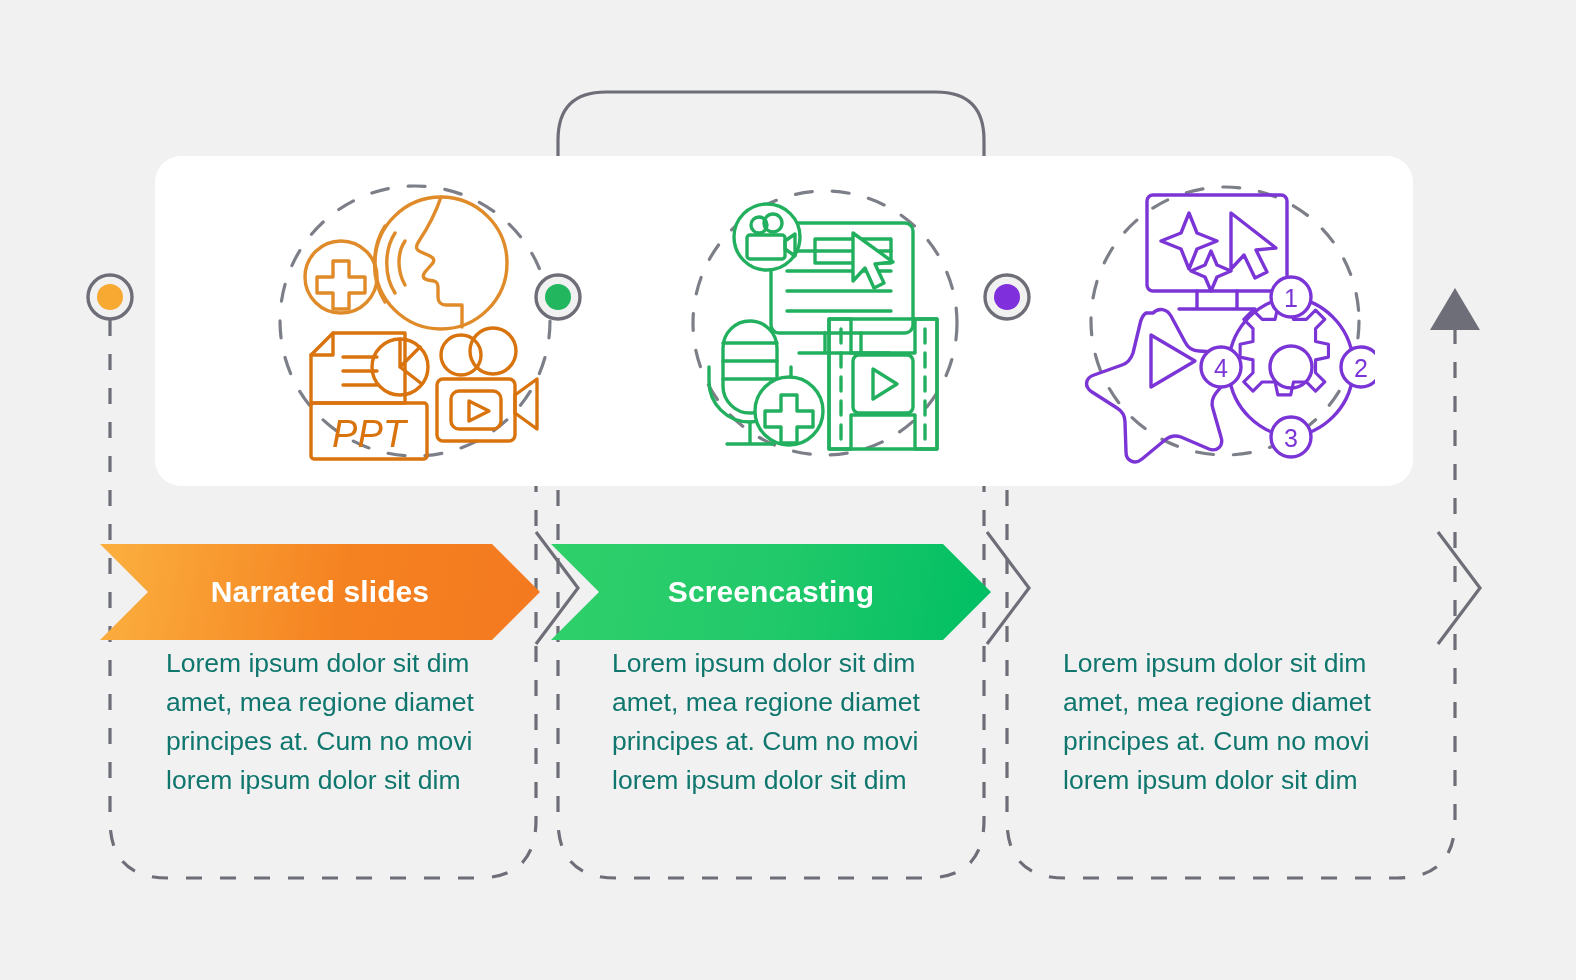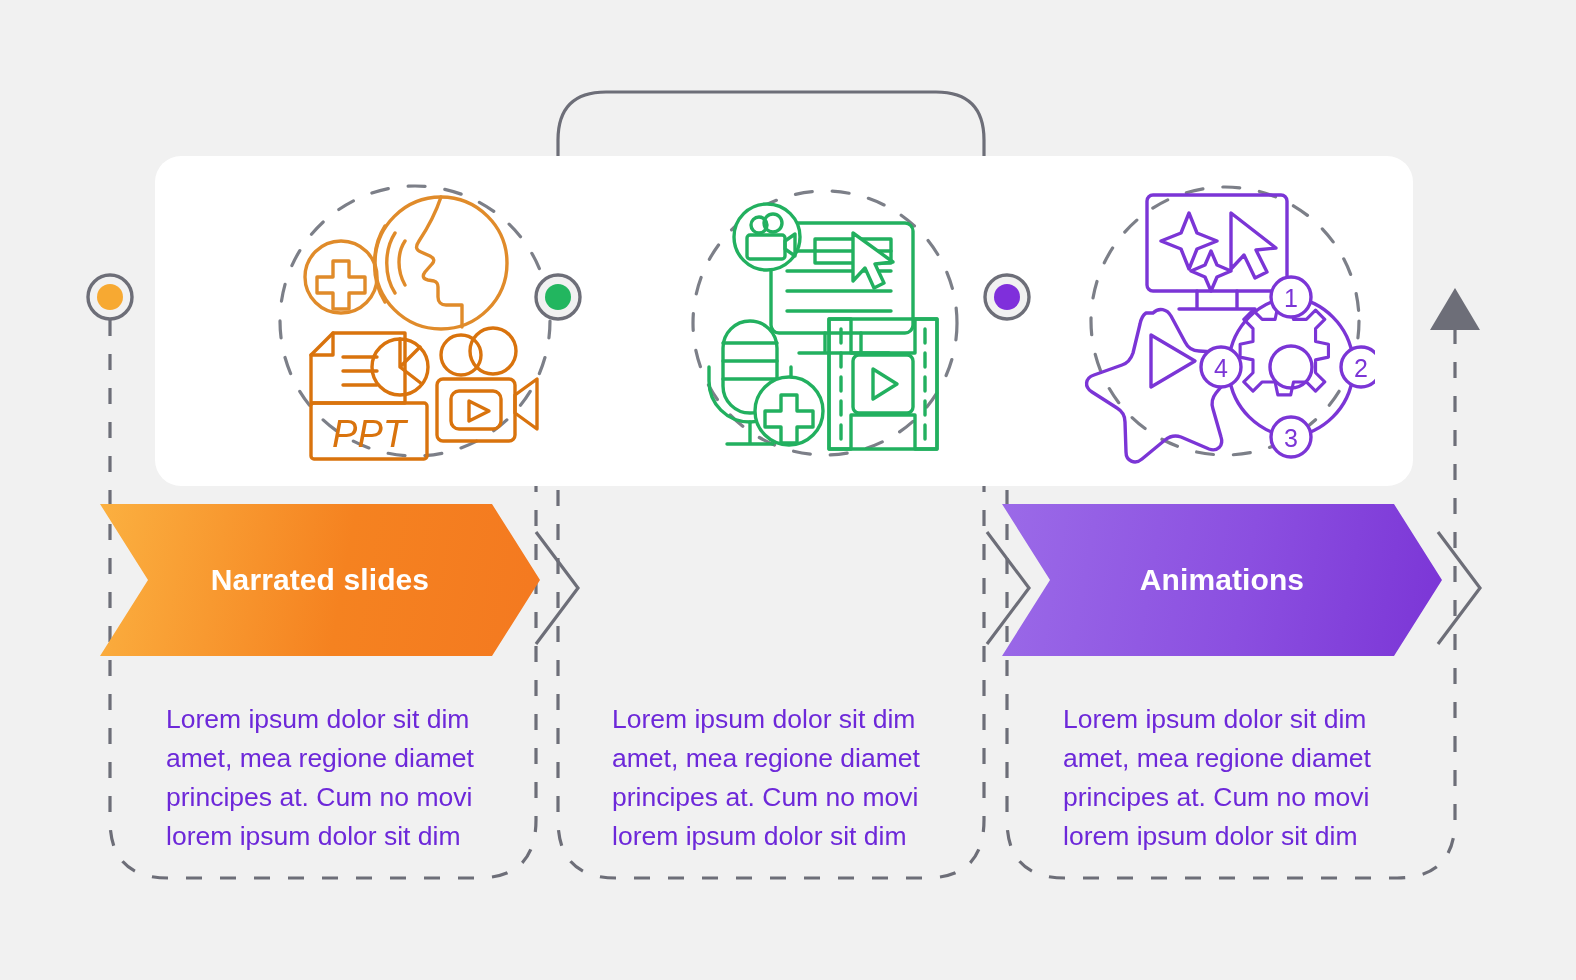--- a/index.html
+++ b/index.html
@@ -29,21 +29,21 @@
     top: 0; height: 330px;
     display: flex; align-items: center; justify-content: center;
   }
   .icon-cell.c1 { left: 60px;  width: 400px; font-style: italic; }
   .icon-cell.c2 { left: 470px; width: 400px; }
   .icon-cell.c3 { left: 900px; width: 340px; }
 
   
   .banner {
     position: absolute;
-    top: 504px; height: 152px;
+    top: 544px; height: 96px;
     display: flex; align-items: center; justify-content: center;
     clip-path: polygon(0 0, calc(100% - 48px) 0, 100% 50%, calc(100% - 48px) 100%, 0 100%, 48px 50%);
   }
   .banner .label {
     color: #ffffff;
     font-size: 30px;
     font-weight: bold;
     letter-spacing: .1px;
     white-space: nowrap;
   }
@@ -53,22 +53,22 @@
 
   
   .chev-sep {
     position: absolute; top: 528px;
     width: 52px; height: 120px;
   }
 
   
   .desc {
     position: absolute;
-    top: 700px; width: 360px;
-    color: #6d28d9;
+    top: 644px; width: 360px;
+    color: #0f766e;
     font-size: 26.5px;
     line-height: 39px;
     text-align: left;
   }
   .d1 { left: 166px; }
   .d2 { left: 612px; }
   .d3 { left: 1063px; }
 </style>
 </head>
 <body>
@@ -214,22 +214,22 @@
     </g>
     <g>
       <circle cx="1007" cy="297" r="22" fill="#f1f1f1" stroke="#6d6e78" stroke-width="3.4"></circle>
       <circle cx="1007" cy="297" r="13" fill="#7f2fdb"></circle>
     </g>
   </svg>
 
   <div class="banner b1">
     <span class="label">Narrated slides</span>
   </div>
-  <div class="banner b3">
-    <span class="label">Animations</span>
+  <div class="banner b2">
+    <span class="label">Screencasting</span>
   </div>
 
   <svg class="chev-sep" style="left:532px" viewBox="0 0 52 120">
     <path d="M4 4 L46 60 L4 116" fill="none" stroke="#6d6e78" stroke-width="3.2"></path>
   </svg>
   <svg class="chev-sep" style="left:983px" viewBox="0 0 52 120">
     <path d="M4 4 L46 60 L4 116" fill="none" stroke="#6d6e78" stroke-width="3.2"></path>
   </svg>
   <svg class="chev-sep" style="left:1434px" viewBox="0 0 52 120">
     <path d="M4 4 L46 60 L4 116" fill="none" stroke="#6d6e78" stroke-width="3.2"></path>

